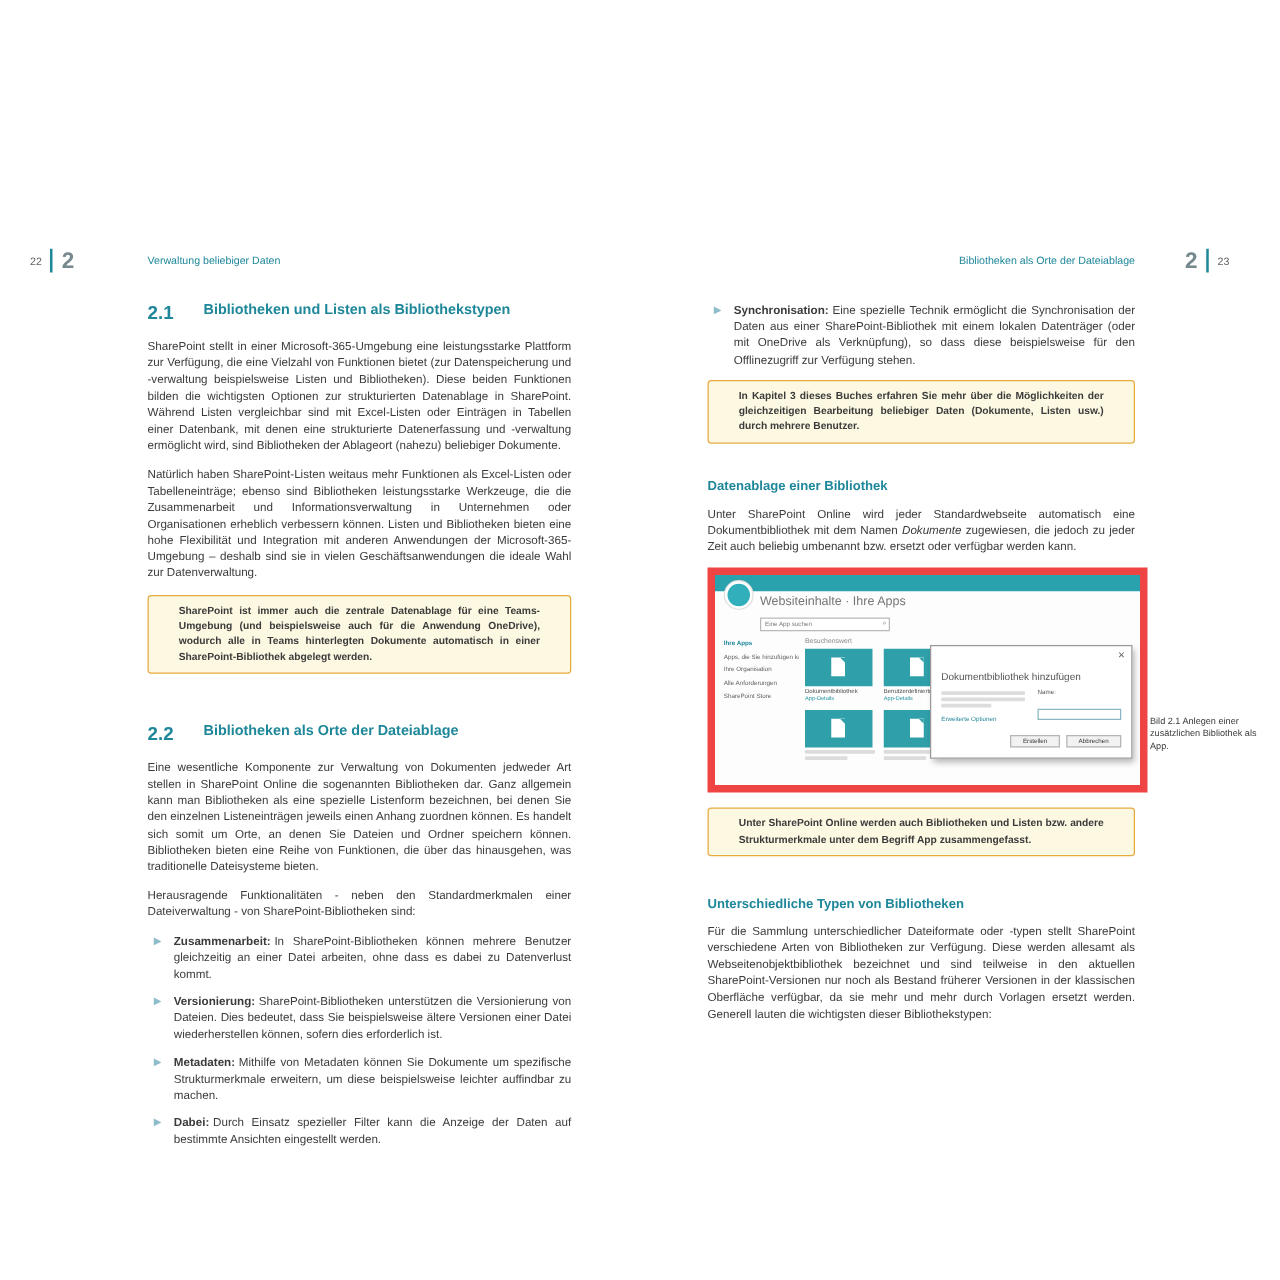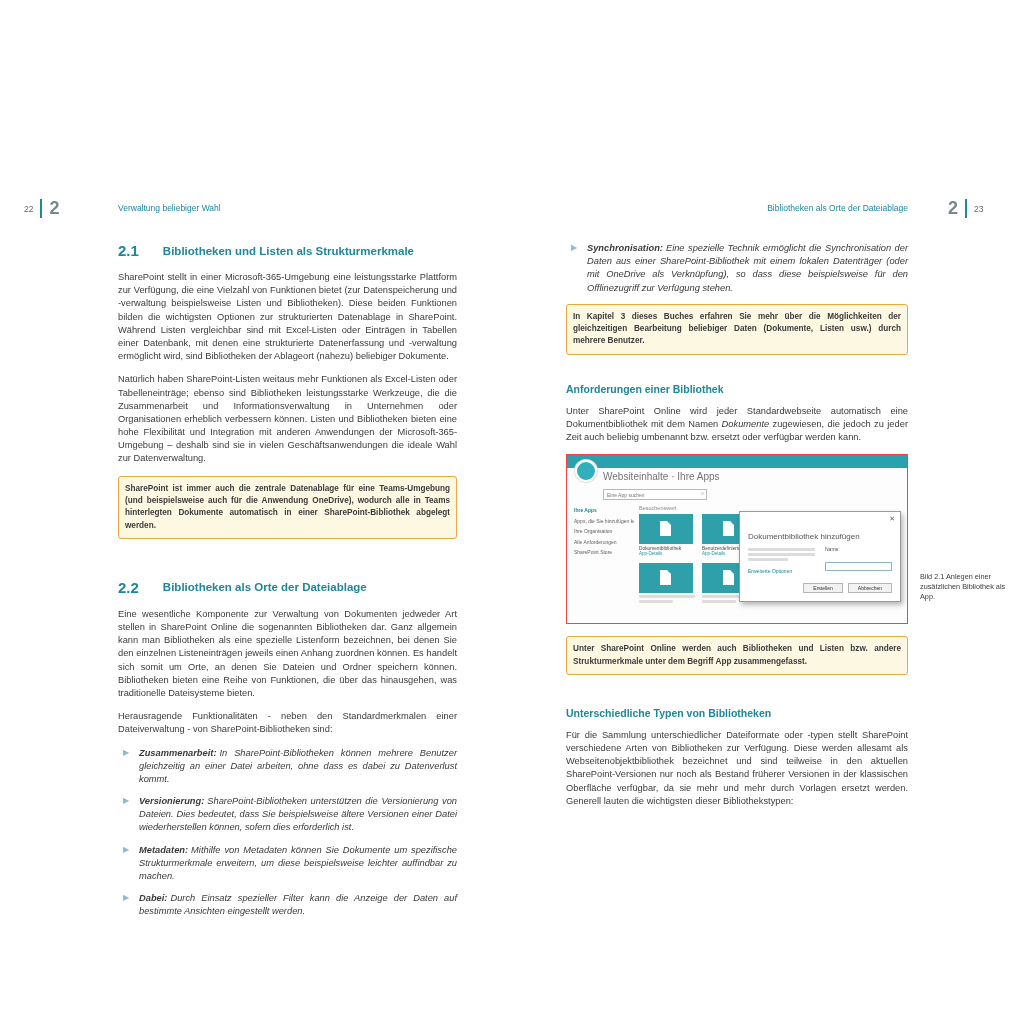--- a/index.html
+++ b/index.html
@@ -13,40 +13,40 @@
   .vbar{width:2px;height:19px;background:#1e8799;margin:0 7px;}
   .chap-big{font-size:18px;font-weight:bold;color:#75898e;}
   .run-title-left{position:absolute;left:118px;top:203px;font-size:8.5px;color:#1e8799;}
   .run-title-right{position:absolute;left:566px;top:203px;width:342px;text-align:right;
                    font-size:8.5px;color:#1e8799;}
 
   
   .page-left{position:absolute;left:118px;top:196px;width:339px;}
   .page-right{position:absolute;left:566px;top:196px;width:342px;}
 
-  .sec-head{display:flex;align-items:center;color:#1e8799;margin:0 0 12px;}
+  .sec-head{display:flex;align-items:flex-start;color:#1e8799;margin:0 0 12px;}
   .sec-num{font-size:15px;font-weight:bold;margin-right:24px;}
   .sec-title{font-size:11.5px;font-weight:bold;}
   .sub-head{font-size:10.5px;font-weight:bold;color:#1e8799;margin:0 0 10px;}
 
   .para{font-size:9.3px;line-height:1.42;text-align:justify;margin:0 0 10px;}
   .ital{font-style:italic;}
 
   .callout{border:1.6px solid #e6aa3e;background:#fdf8e2;border-radius:3px;
-           padding:6px 6px;font-size:8.2px;font-weight:600;line-height:1.5;
+           padding:6px 24px;font-size:8.2px;font-weight:600;line-height:1.5;
            text-align:justify;margin:4px 0 14px;}
 
   .bullet{display:flex;margin:0 0 9px;}
   .tri{flex:0 0 16px;margin-left:5px;color:#8ebccb;font-size:8px;line-height:1.5;}
-  .btxt{flex:1;font-size:9.3px;line-height:1.42;text-align:justify;font-style:italic;}
+  .btxt{flex:1;font-size:9.3px;line-height:1.42;text-align:justify;}
   .term{font-weight:bold;padding-right:3px;}
 
   
   .figure-row{position:relative;margin:2px 0 12px;}
-  .shot{position:relative;width:340px;height:168px;border:1px solid #ef4444;
+  .shot{position:relative;width:340px;height:168px;border:6px solid #ef4444;
         background:#fdfdfd;overflow:hidden;}
   .shot-topbar{height:13px;background:#2aa2ae;}
   .shot-circle{position:absolute;left:8px;top:5px;width:18px;height:18px;border-radius:50%;
                background:#31b0bc;border:2px solid #fff;box-shadow:0 0 0 1px #e0e0e0;}
   .shot-title{position:absolute;left:36px;top:16px;font-size:10px;font-weight:300;color:#767676;}
   .shot-search{position:absolute;left:36px;top:34px;width:104px;height:11px;
                border:1px solid #b9b9b9;background:#fff;font-size:5px;color:#999;
                padding:1px 3px;box-sizing:border-box;font-family:"Liberation Sans",sans-serif;}
   .shot-mag{position:absolute;left:134px;top:35px;font-size:6px;color:#8a8a8a;}
   .shot-nav{position:absolute;left:7px;top:50px;width:60px;font-size:5px;line-height:2.1;color:#5f5f5f;}
@@ -85,35 +85,35 @@
 </head>
 <body>
 
 <div class="canvas">
 
   <div class="runhead-left">
     <span class="pg-num">22</span>
     <span class="vbar"></span>
     <span class="chap-big">2</span>
   </div>
-  <div class="run-title-left">Verwaltung beliebiger Wahl</div>
+  <div class="run-title-left">Verwaltung beliebiger Daten</div>
 
   <div class="run-title-right">Bibliotheken als Orte der Dateiablage</div>
   <div class="runhead-right">
     <span class="chap-big">2</span>
     <span class="vbar"></span>
     <span class="pg-num">23</span>
   </div>
 
   <div class="page-left">
     <div style="height:46px;"></div>
 
     <div class="sec-head">
       <span class="sec-num">2.1</span>
-      <span class="sec-title">Bibliotheken und Listen als Strukturmerkmale</span>
+      <span class="sec-title">Bibliotheken und Listen als Bibliothekstypen</span>
     </div>
     <p class="para">SharePoint stellt in einer Microsoft-365-Umgebung eine leistungsstarke Plattform zur Verfügung, die eine Vielzahl von Funktionen bietet (zur Datenspeicherung und -verwaltung beispielsweise Listen und Bibliotheken). Diese beiden Funktionen bilden die wichtigsten Optionen zur strukturierten Datenablage in SharePoint. Während Listen vergleichbar sind mit Excel-Listen oder Einträgen in Tabellen einer Datenbank, mit denen eine strukturierte Datenerfassung und -verwaltung ermöglicht wird, sind Bibliotheken der Ablageort (nahezu) beliebiger Dokumente.</p>
     <p class="para">Natürlich haben SharePoint-Listen weitaus mehr Funktionen als Excel-Listen oder Tabelleneinträge; ebenso sind Bibliotheken leistungsstarke Werkzeuge, die die Zusammenarbeit und Informationsverwaltung in Unternehmen oder Organisationen erheblich verbessern können. Listen und Bibliotheken bieten eine hohe Flexibilität und Integration mit anderen Anwendungen der Microsoft-365-Umgebung – deshalb sind sie in vielen Geschäftsanwendungen die ideale Wahl zur Datenverwaltung.</p>
 
     <div class="callout">SharePoint ist immer auch die zentrale Datenablage für eine Teams-Umgebung (und beispielsweise auch für die Anwendung OneDrive), wodurch alle in Teams hinterlegten Dokumente automatisch in einer SharePoint-Bibliothek abgelegt werden.</div>
 
     <div style="height:26px;"></div>
     <div class="sec-head">
       <span class="sec-num">2.2</span>
       <span class="sec-title">Bibliotheken als Orte der Dateiablage</span>
@@ -143,21 +143,21 @@
     <div style="height:46px;"></div>
 
     <div class="bullet">
       <span class="tri">▶</span>
       <span class="btxt"><span class="term">Synchronisation:</span><span>Eine spezielle Technik ermöglicht die Synchronisation der Daten aus einer SharePoint-Bibliothek mit einem lokalen Datenträger (oder mit OneDrive als Verknüpfung), so dass diese beispielsweise für den Offlinezugriff zur Verfügung stehen.</span></span>
     </div>
 
     <div class="callout">In Kapitel 3 dieses Buches erfahren Sie mehr über die Möglichkeiten der gleichzeitigen Bearbeitung beliebiger Daten (Dokumente, Listen usw.) durch mehrere Benutzer.</div>
 
     <div style="height:14px;"></div>
-    <div class="sub-head">Anforderungen einer Bibliothek</div>
+    <div class="sub-head">Datenablage einer Bibliothek</div>
     <p class="para"><span>Unter SharePoint Online wird jeder Standardwebseite automatisch eine Dokumentbibliothek mit dem Namen </span><span class="ital">Dokumente</span><span> zugewiesen, die jedoch zu jeder Zeit auch beliebig umbenannt bzw. ersetzt oder verfügbar werden kann.</span></p>
 
     <div class="figure-row">
       <div class="shot">
         <div class="shot-topbar"></div>
         <div class="shot-circle"></div>
         <div class="shot-title">Websiteinhalte · Ihre Apps</div>
         <input class="shot-search" placeholder="Eine App suchen" style="">
         <span class="shot-mag">⌕</span>
 

